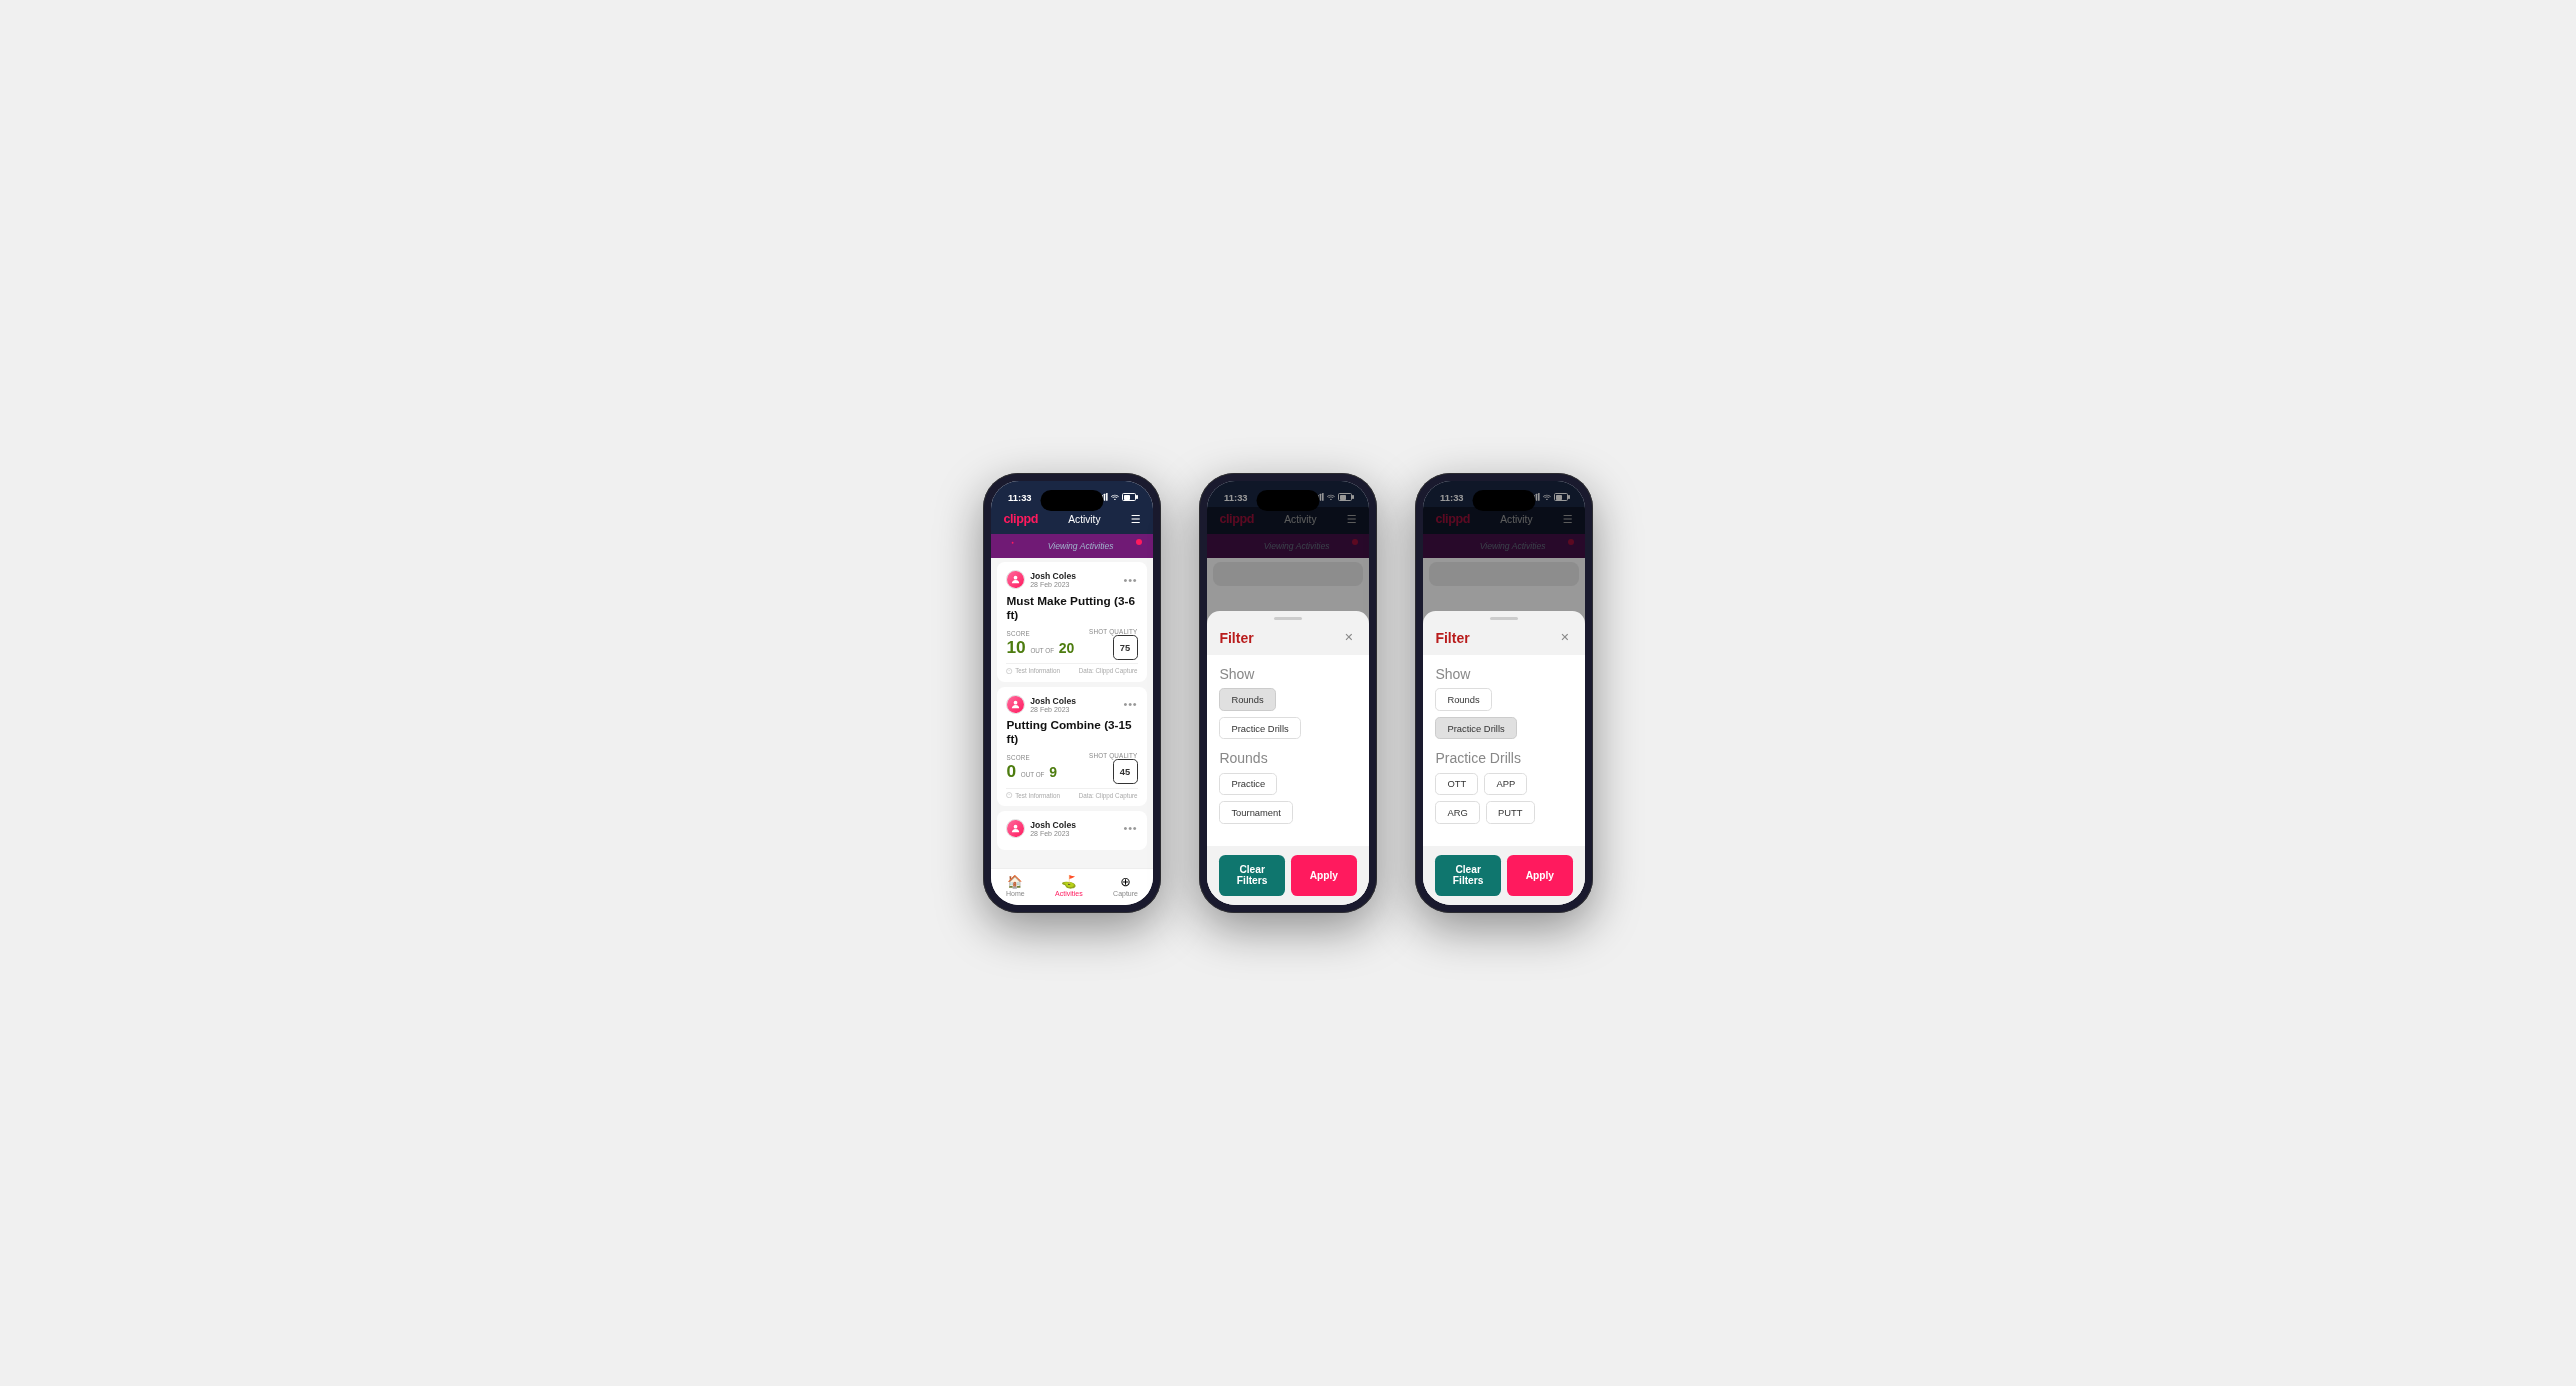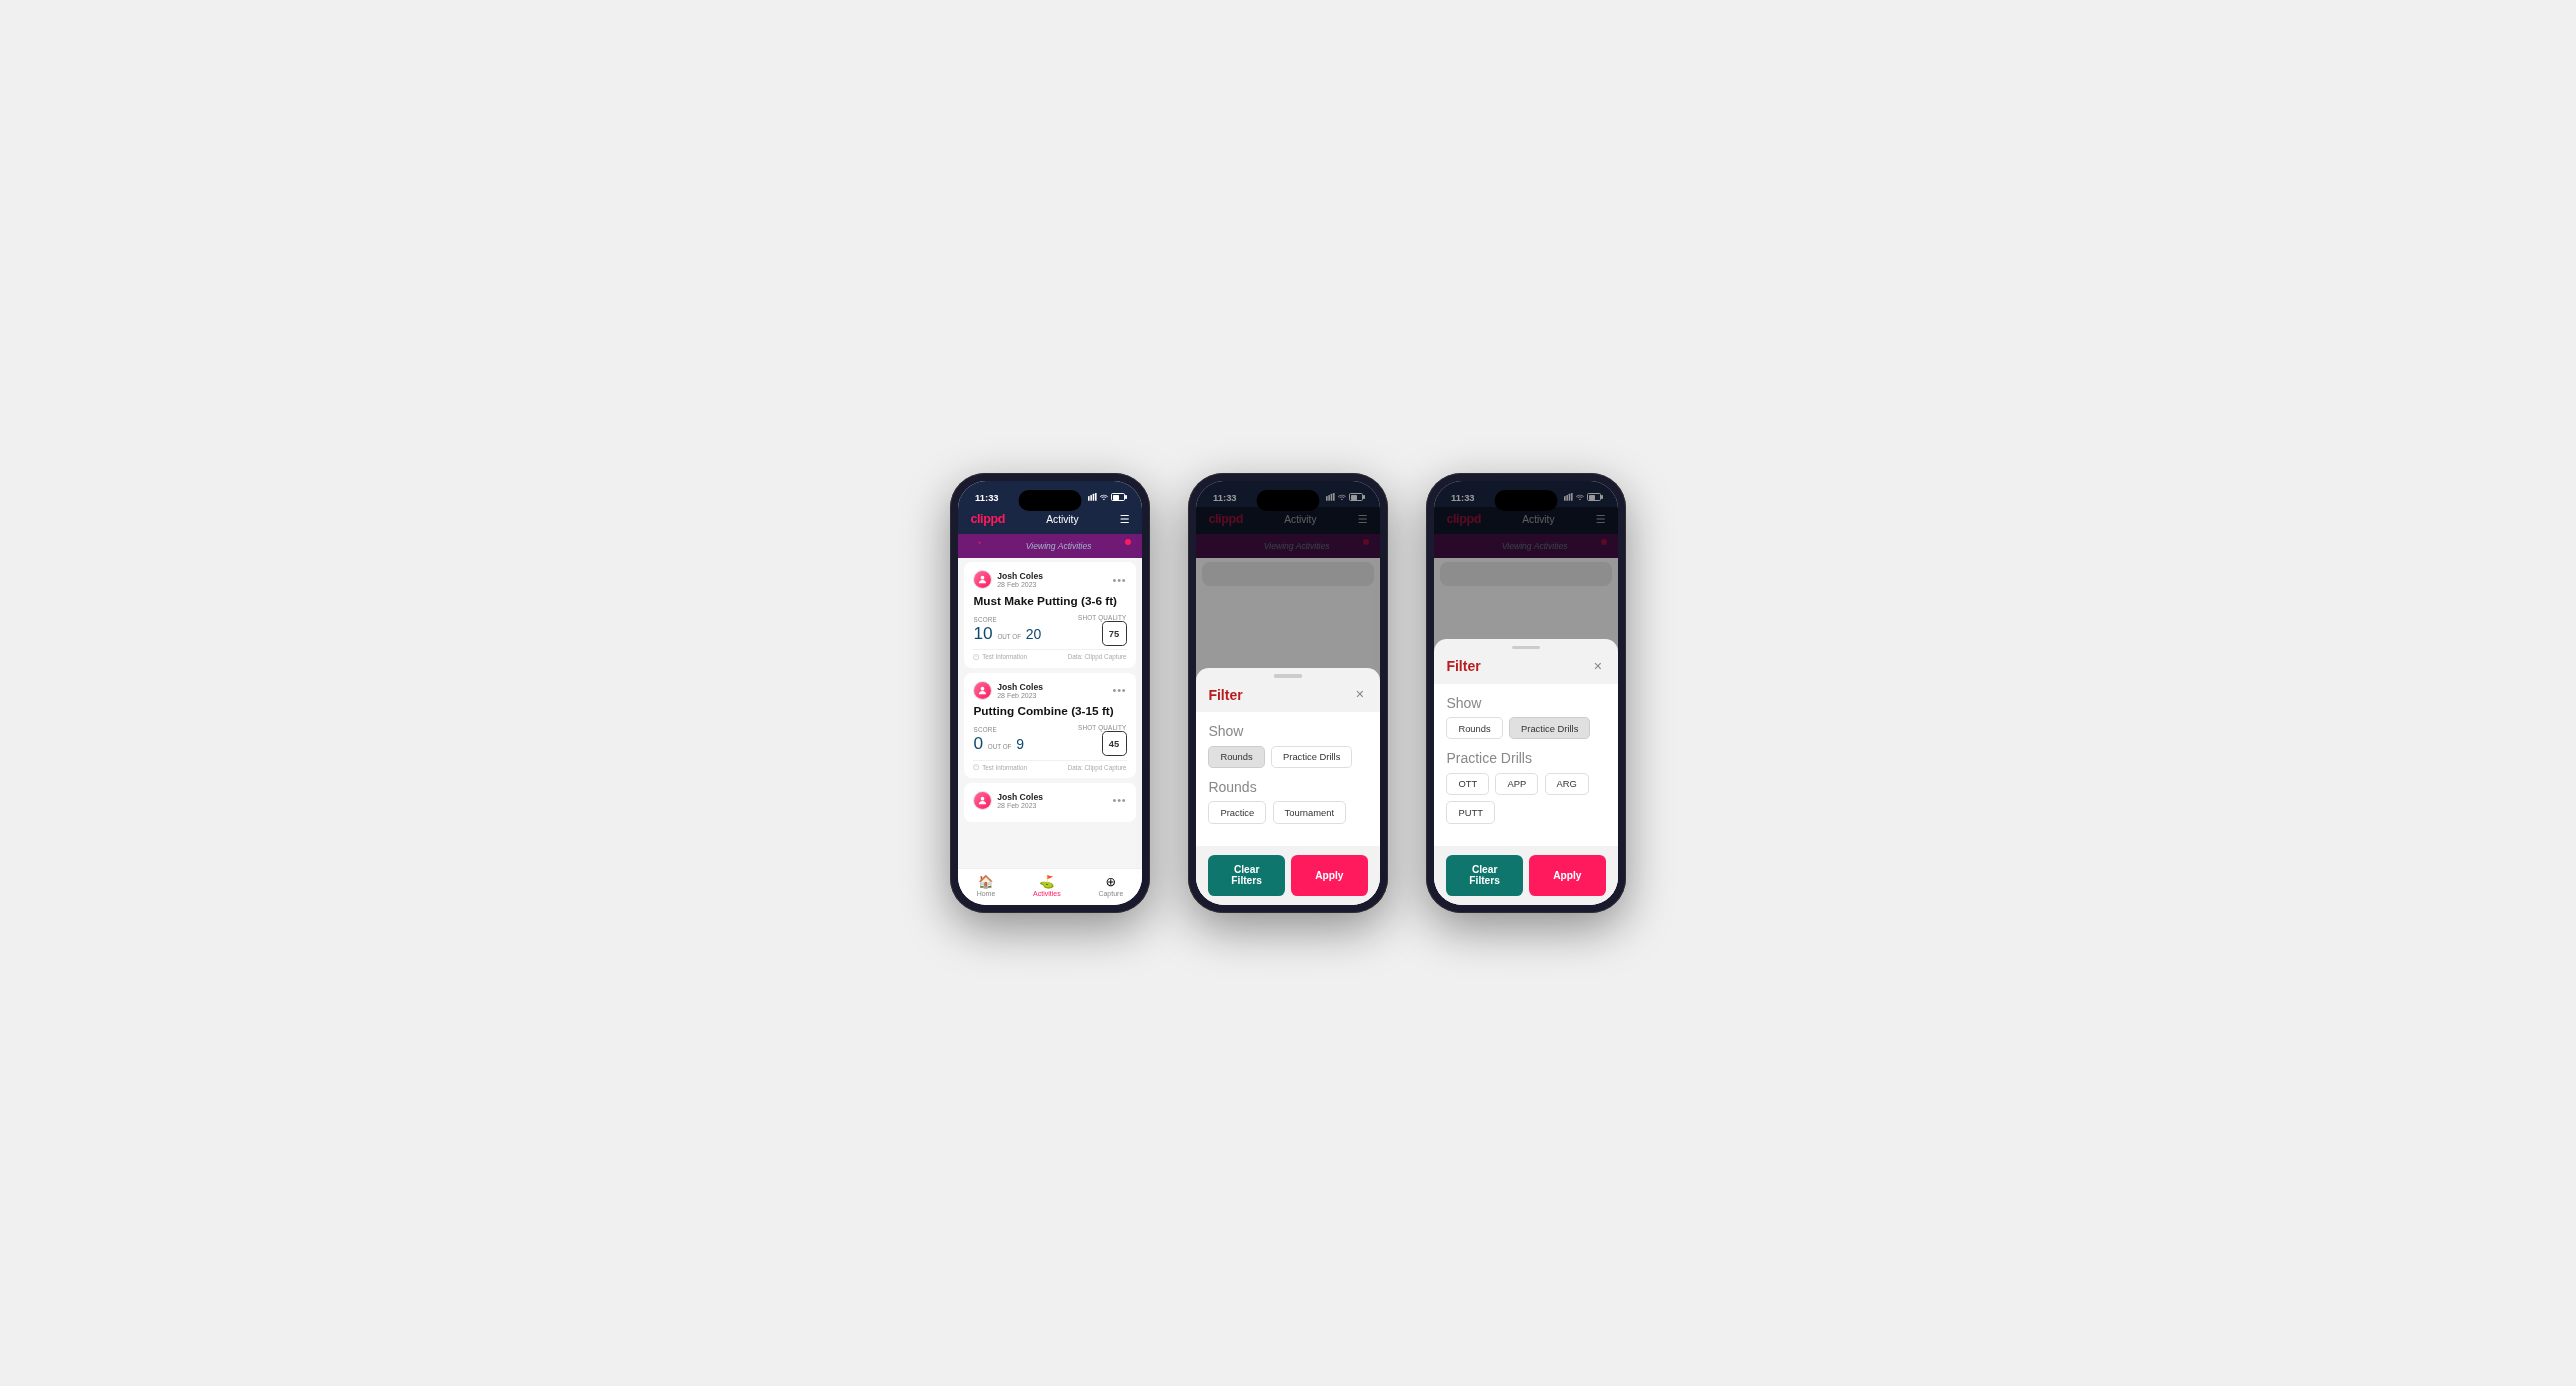--- a/index.html
+++ b/index.html
@@ -13,21 +13,21 @@
     }
     .screenshot-container {
       display: flex;
       gap: 38px;
       align-items: center;
       padding: 47px;
     }
 
     
     .phone {
-      width: 200px;
+      width: 178px;
       height: 440px;
       background: #1a1a2e;
       border-radius: 35px;
       padding: 7.8px;
       box-shadow: 0 15.7px 47px rgba(0,0,0,0.4), inset 0 0 0 0.8px #333;
       position: relative;
     }
     .phone-inner {
       width: 100%;
       height: 100%;
@@ -191,22 +191,22 @@
       margin-bottom: 6.3px;
     }
     .stat-label {
       font-size: 6.3px;
       color: #888;
       text-transform: uppercase;
       letter-spacing: 0.2px;
     }
     .stat-value {
       font-size: 17.3px;
-      font-weight: 400;
-      color: #0c4a6e;
+      font-weight: 700;
+      color: #4d7c0f;
     }
     .stat-out-of {
       font-size: 6.3px;
       color: #888;
       margin: 0 1.6px;
     }
     .shot-quality-badge {
       width: 25px;
       height: 25px;
       border: 1.6px solid #333;

